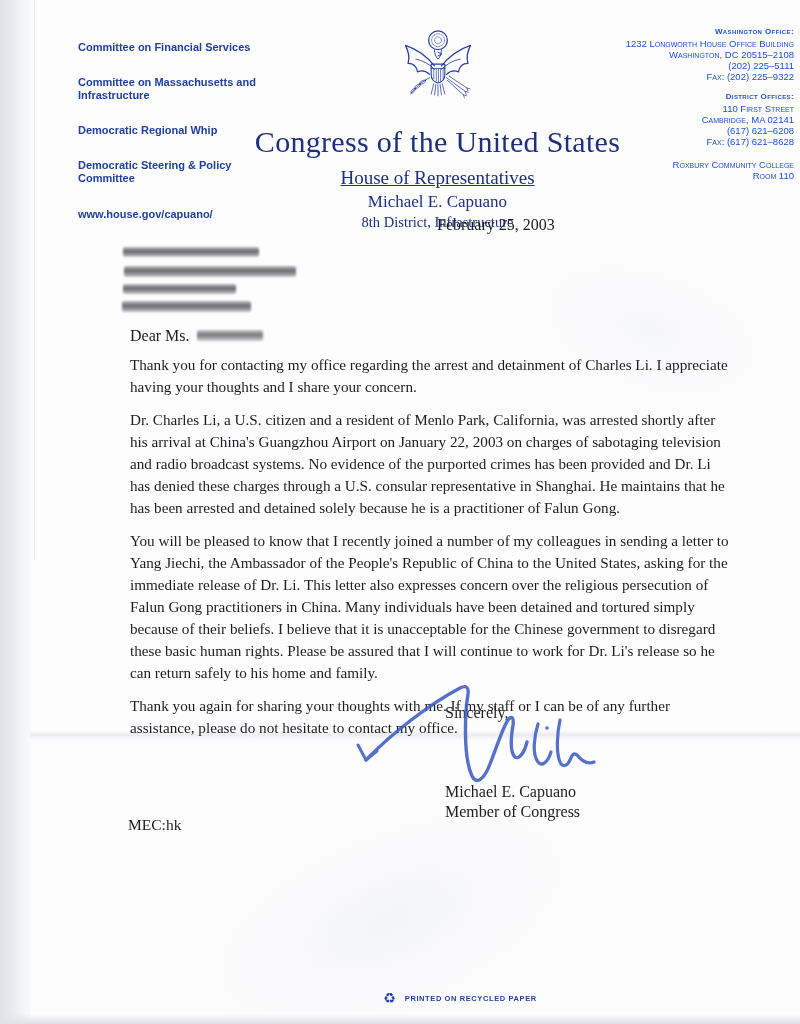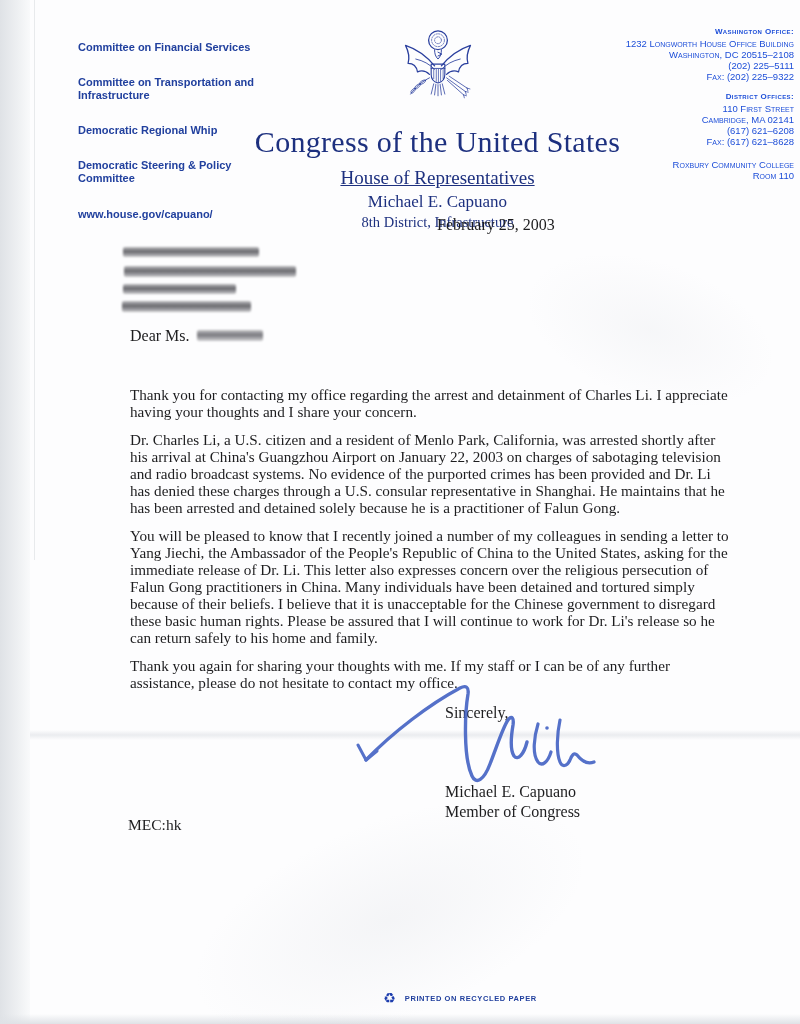--- a/index.html
+++ b/index.html
@@ -53,22 +53,22 @@
   .r2 { position:absolute; left:124px; top:266px; width:172px; height:11px; }
   .r3 { position:absolute; left:123px; top:284px; width:113px; height:10px; }
   .r4 { position:absolute; left:122px; top:301px; width:129px; height:11px; }
 
   .salutation { position:absolute; left:130px; top:327px; font-size:16px; color:#1d1d1f; }
   .salutation .redaction-inline { display:inline-block; width:66px; height:11px; margin-left:7px;
     background:linear-gradient(180deg, rgba(125,125,130,.45), rgba(70,70,76,.72) 45%, rgba(140,140,145,.4));
     filter:blur(1.1px); border-radius:2px; }
 
   
-  .body-text { position:absolute; left:130px; top:386px; width:640px;
-    font-size:15.2px; line-height:17px; color:#1d1d1f; }
+  .body-text { position:absolute; left:130px; top:354px; width:640px;
+    font-size:15.2px; line-height:22px; color:#1d1d1f; }
   .body-text p { white-space:pre-line; margin-bottom:11px; }
 
   .closing { position:absolute; left:445px; top:704px; font-size:16px; color:#1d1d1f; }
   .signature-svg { position:absolute; left:348px; top:672px; width:252px; height:132px; }
   .signer { position:absolute; left:445px; top:782px; font-size:16px; line-height:19.5px; color:#1d1d1f; }
   .reference { position:absolute; left:128px; top:816px; font-size:15.5px; color:#1d1d1f; }
 
   
   .footer { position:absolute; left:120px; top:991px; width:680px; display:flex;
     justify-content:center; align-items:center; gap:9px; }
@@ -83,21 +83,21 @@
 
   <div class="scan-left"></div>
   <div class="scan-line"></div>
   <div class="scan-bottom"></div>
   <div class="crease-mid"></div>
   <div class="wrinkle-a"></div>
   <div class="wrinkle-b"></div>
 
   <div class="committees">
     <div class="committee-item">Committee on Financial Services</div>
-    <div class="committee-item">Committee on Transportation and
+    <div class="committee-item">Committee on Massachusetts and
 Infrastructure</div>
     <div class="committee-item">Democratic Regional Whip</div>
     <div class="committee-item">Democratic Steering &amp; Policy
 Committee</div>
     <div class="committee-item website">www.house.gov/capuano/</div>
   </div>
 
   <div class="offices">
     <div class="office-title">Washington Office:</div>
     <div class="office-lines">1232 Longworth House Office Building

